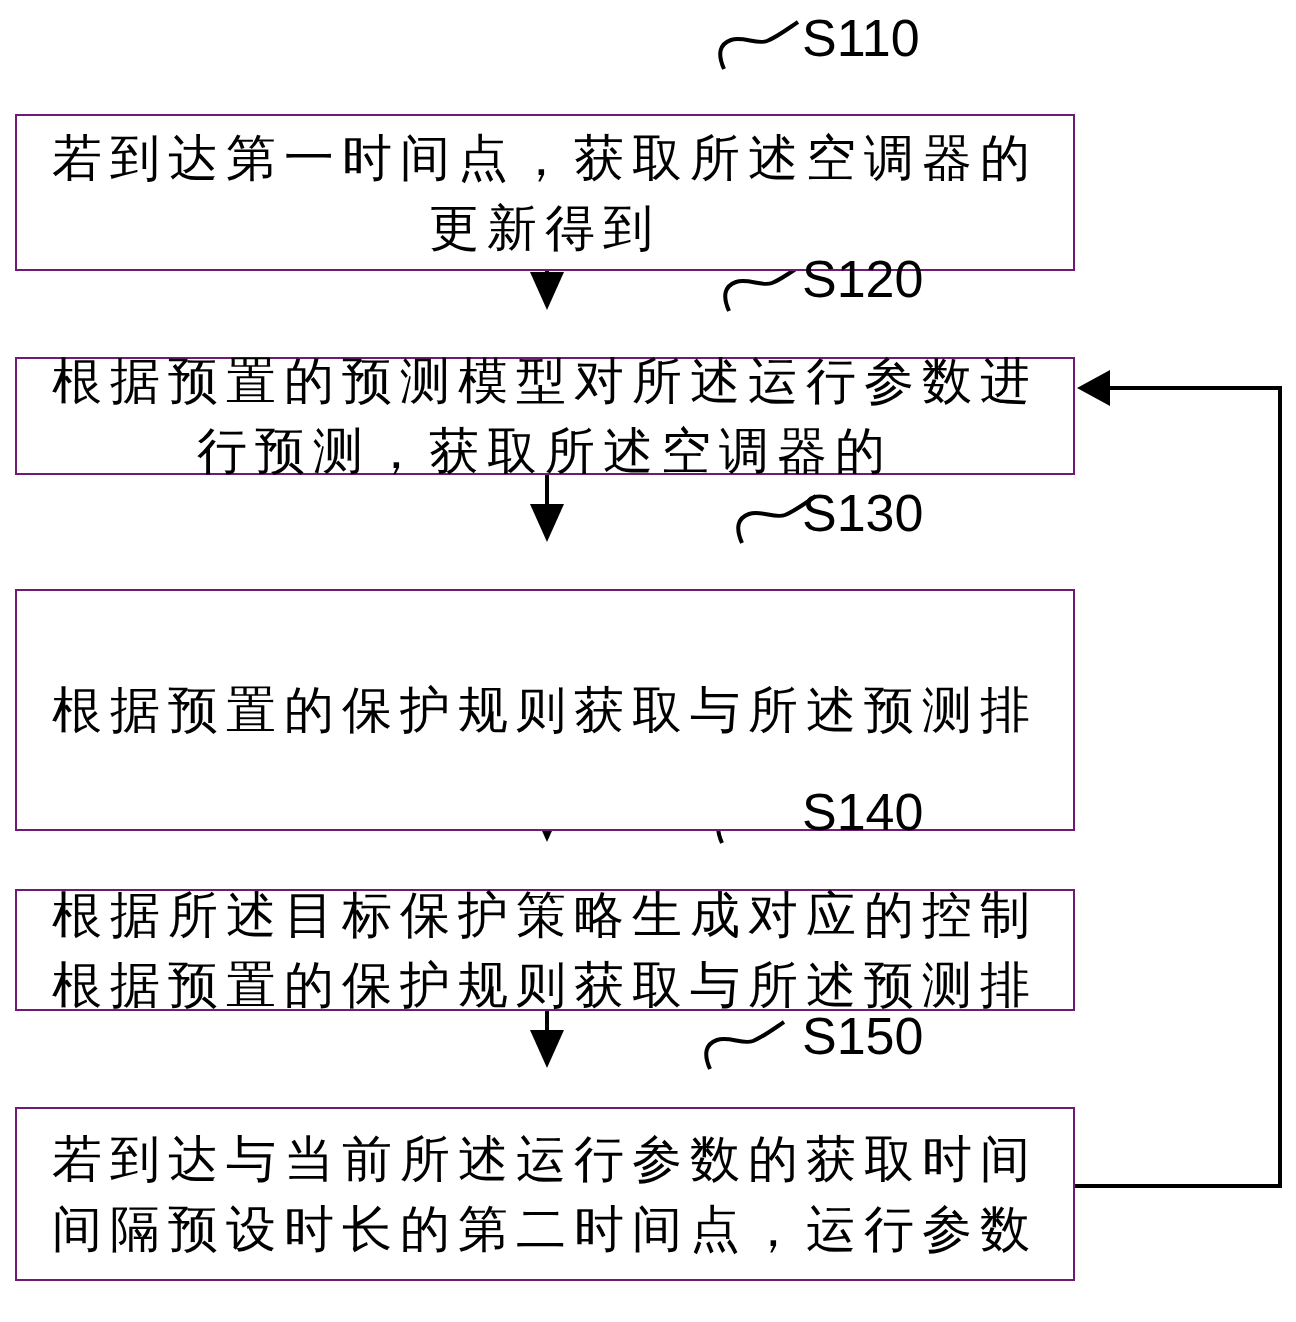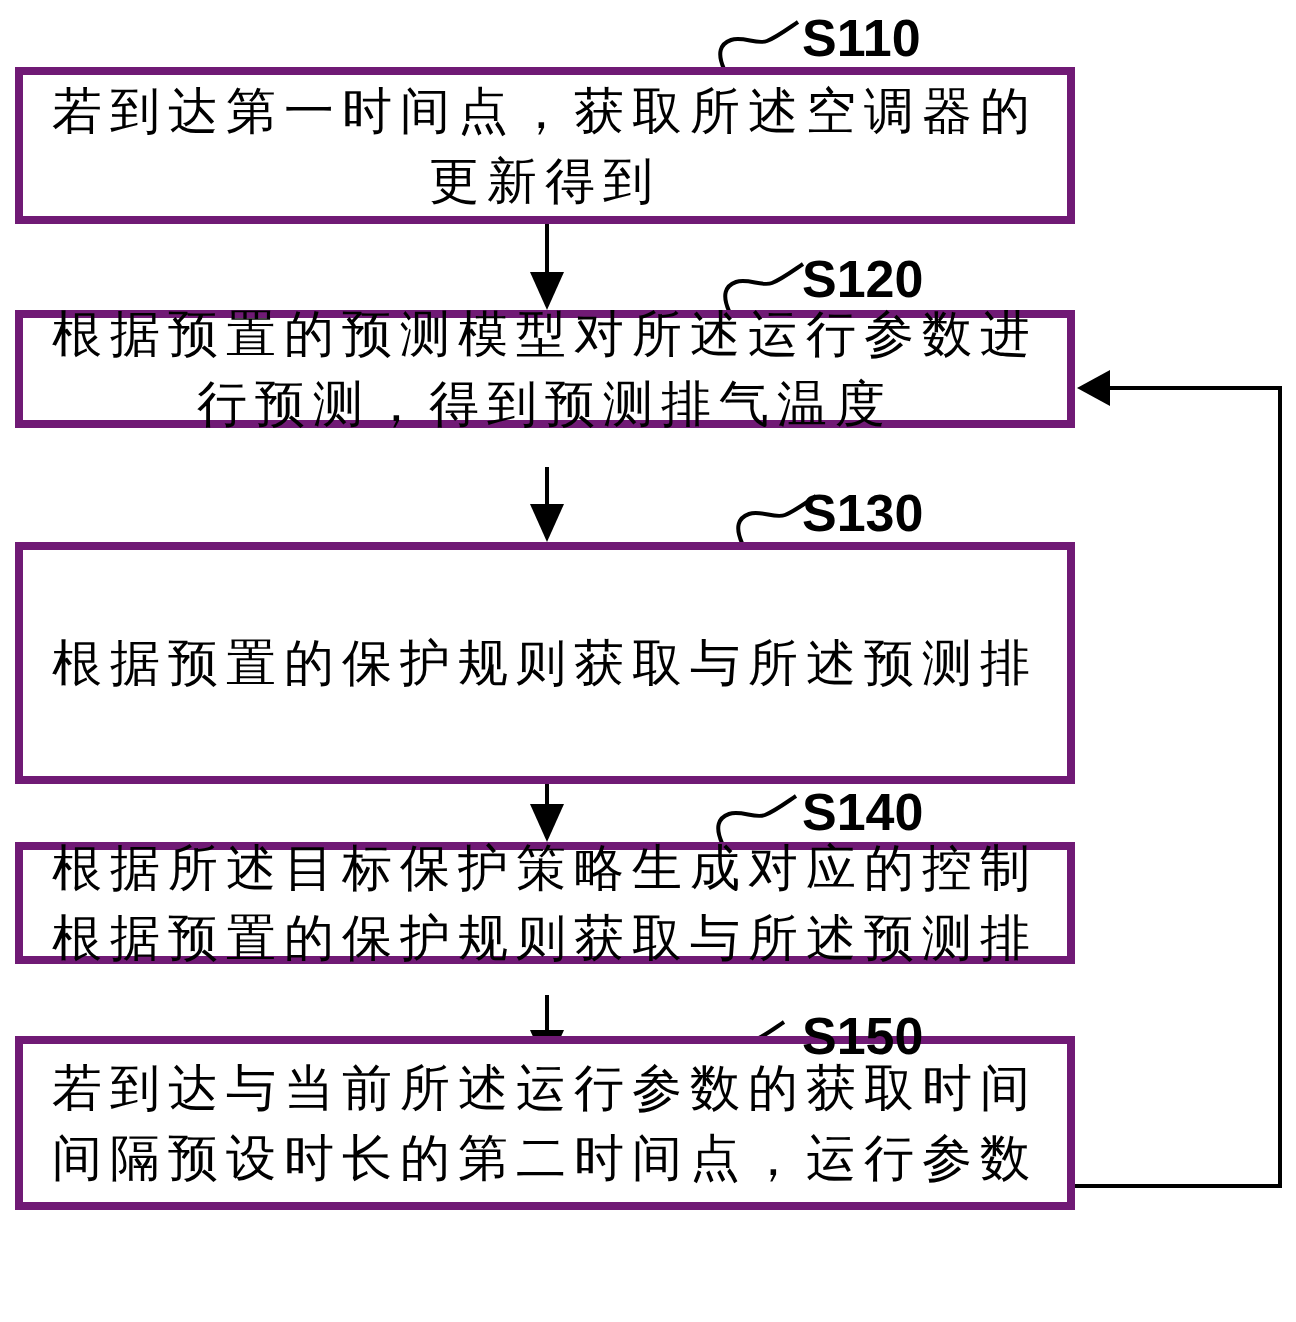--- a/index.html
+++ b/index.html
@@ -20,42 +20,43 @@
     position: absolute;
     left: 0;
     top: 0;
     width: 1296px;
     height: 1322px;
   }
   .box {
     position: absolute;
     left: 15px;
     width: 1060px;
-    border: 8px solid #701a75;
+    border: 2px solid #701a75;
     box-sizing: border-box;
     background: #ffffff;
     display: flex;
     flex-direction: column;
     justify-content: center;
     align-items: center;
+    margin-top: 47px;
   }
   .box .line {
     font-size: 50px;
     line-height: 70px;
     letter-spacing: 8px;
     white-space: nowrap;
     text-align: center;
   }
   .slabel {
     position: absolute;
     left: 802px;
     font-family: "Liberation Sans", sans-serif;
     font-size: 52px;
     line-height: 52px;
-    font-weight: 700;
+    font-weight: 400;
     white-space: nowrap;
   }
 </style>
 </head>
 <body>
 
 <div id="figure">
 
   <svg id="wires" viewBox="0 0 1296 1322" xmlns="http://www.w3.org/2000/svg">
     <g stroke="#000000" stroke-width="4" fill="none">
@@ -84,33 +85,33 @@
     </g>
   </svg>
 
   <div class="box" style="top:67px; height:157px">
     <div class="line">若到达第一时间点，获取所述空调器的</div>
     <div class="line">更新得到</div>
   </div>
 
   <div class="box" style="top:310px; height:118px">
     <div class="line">根据预置的预测模型对所述运行参数进</div>
-    <div class="line">行预测，得到预测排气温度</div>
+    <div class="line">行预测，获取所述空调器的</div>
   </div>
 
   <div class="box" style="top:542px; height:242px">
     <div class="line">根据预置的保护规则获取与所述预测排</div>
   </div>
 
   <div class="box" style="top:842px; height:122px">
     <div class="line">根据所述目标保护策略生成对应的控制</div>
     <div class="line">根据预置的保护规则获取与所述预测排</div>
   </div>
 
-  <div class="box" style="top:1036px; height:174px">
+  <div class="box" style="top:1060px; height:174px">
     <div class="line">若到达与当前所述运行参数的获取时间</div>
     <div class="line">间隔预设时长的第二时间点，运行参数</div>
   </div>
 
   <div class="slabel" style="top:12px">S110</div>
   <div class="slabel" style="top:253px">S120</div>
   <div class="slabel" style="top:487px">S130</div>
   <div class="slabel" style="top:786px">S140</div>
   <div class="slabel" style="top:1010px">S150</div>
 

